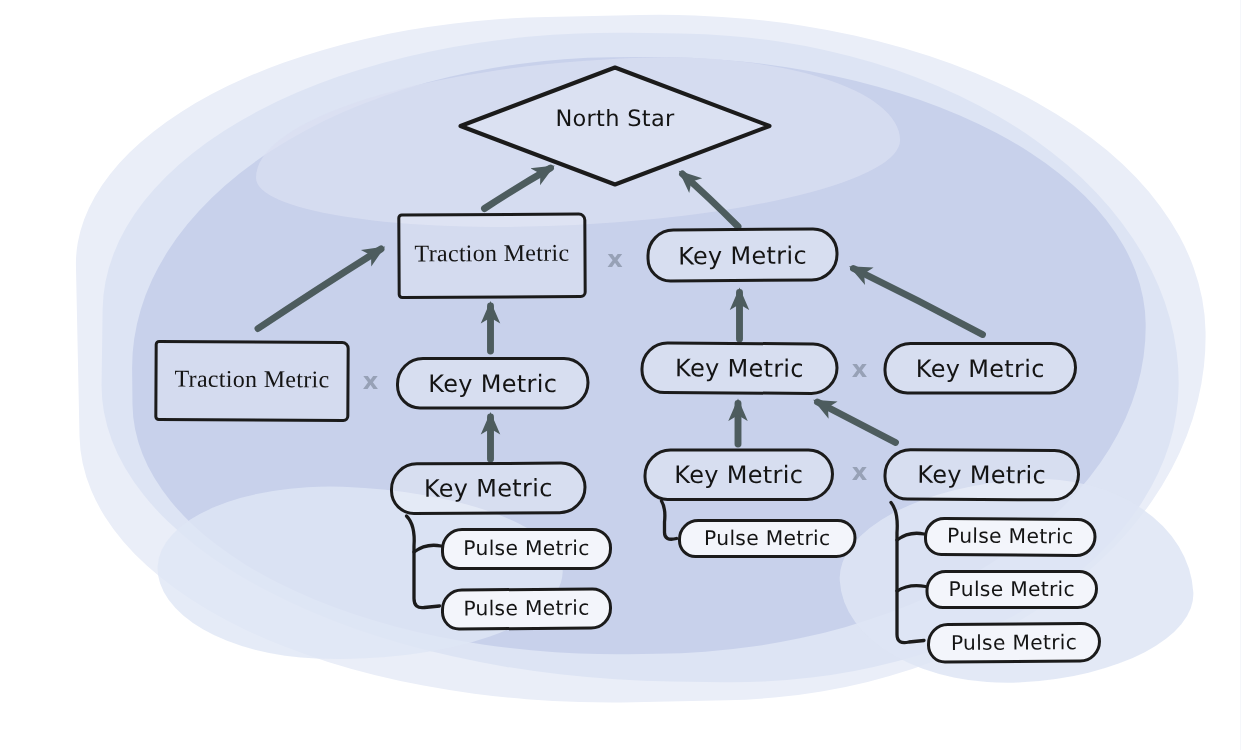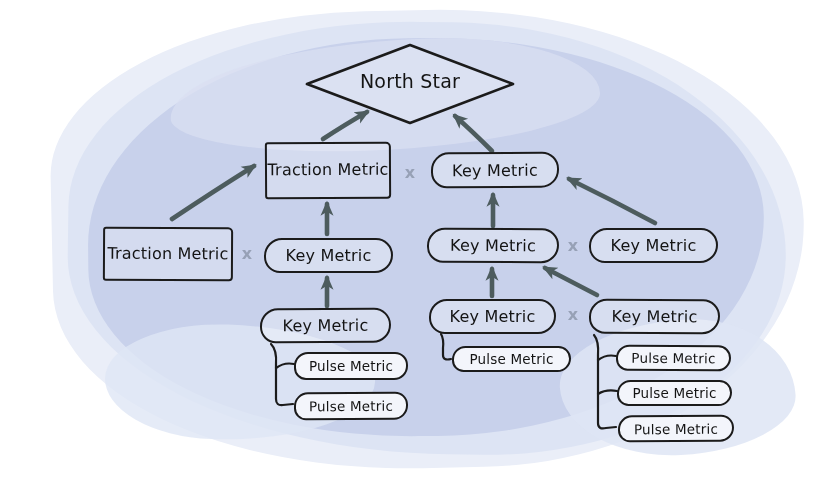--- a/index.html
+++ b/index.html
@@ -31,28 +31,28 @@
   .arrow{stroke:var(--arrow);stroke-width:4.6;fill:none;stroke-linecap:round;}
   #ah path{fill:var(--arrow);}
   .bracket{stroke:var(--outline);stroke-width:2.2;fill:none;stroke-linecap:round;}
   .diamond{stroke:var(--outline);stroke-width:2.7;fill:rgba(255,255,255,0.16);
     stroke-linejoin:round;}
 
   
   .node{position:absolute;display:flex;align-items:center;justify-content:center;
     text-align:center;box-sizing:border-box;letter-spacing:.2px;}
   .rect{border:2.6px solid var(--outline);border-radius:3px 5px 4px 3px;
-    background:rgba(255,255,255,0.22);font-size:16px;line-height:1.3;}
+    background:rgba(255,255,255,0.22);font-size:16px;line-height:1.3;font-family:Liberation Serif, serif;}
   .pill{border:2.5px solid var(--outline);border-radius:18px 17px 18px 16px;
     background:rgba(255,255,255,0.28);font-size:16px;white-space:nowrap;}
   .pulse{border:2.3px solid var(--outline);border-radius:14px 13px 14px 12px;
     background:var(--pulse_fill);font-size:13.5px;white-space:nowrap;text-align:center;}
   .mult{position:absolute;color:var(--multiply);font-size:16px;font-weight:bold;
     width:22px;height:22px;display:flex;align-items:center;justify-content:center;}
-  .ns-label{position:absolute;font-size:19px;}
+  .ns-label{position:absolute;font-size:15px;}
 
   
   #n-ns-label{left:307px;top:70px;width:206px;}
   #n-tc{left:265px;top:142px;width:126px;height:57px;transform:rotate(-0.3deg);}
   #n-tl{left:103px;top:227px;width:130px;height:54px;transform:rotate(0.3deg);}
   #n-kt{left:431px;top:152px;width:128px;height:36px;transform:rotate(-0.4deg);}
   #n-k2l{left:264px;top:238px;width:129px;height:35px;}
   #n-k2c{left:427px;top:228px;width:132px;height:35px;transform:rotate(0.3deg);}
   #n-k2r{left:589px;top:228px;width:129px;height:35px;}
   #n-k3l{left:260px;top:308px;width:131px;height:35px;transform:rotate(-0.3deg);}

